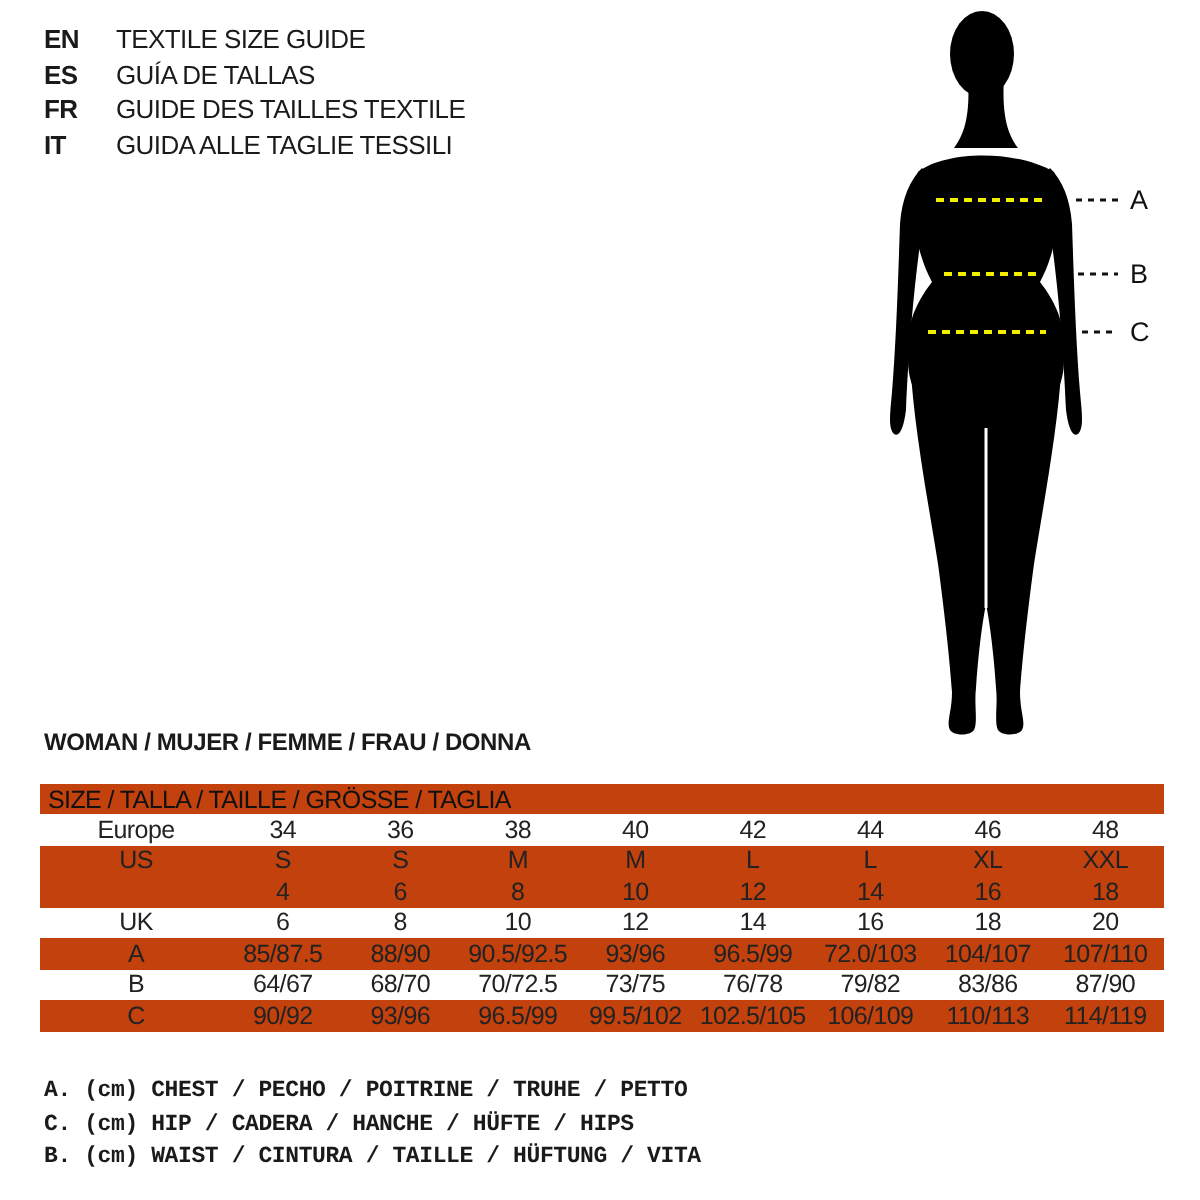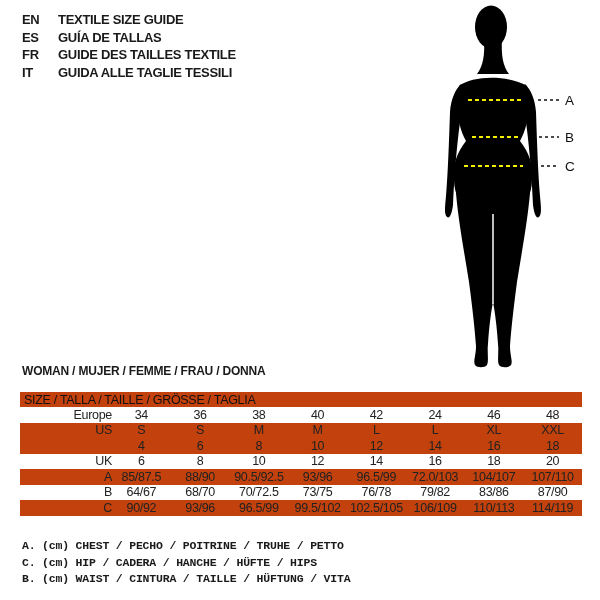--- a/index.html
+++ b/index.html
@@ -6,34 +6,34 @@
   body{
     width:600px;height:600px;background:#ffffff;position:relative;
     font-family:"Liberation Sans", sans-serif;color:#1a1a1a;overflow:hidden;
   }
   .abs{position:absolute;}
 
   
   .langs{left:22px;top:11px;}
   .lang-row{display:flex;height:17.5px;align-items:center;}
   .lang-code{width:36px;font-weight:bold;font-size:13px;letter-spacing:-0.3px;}
-  .lang-label{font-weight:bold;font-size:13px;letter-spacing:-0.3px;white-space:nowrap;}
+  .lang-label{font-weight:normal;font-size:13px;letter-spacing:-0.3px;white-space:nowrap;}
 
   
   .figure-wrap{left:415px;top:0px;width:165px;height:375px;}
 
   
   .section-title{left:22px;top:364px;font-weight:bold;font-size:12px;letter-spacing:-0.2px;}
 
   
   .size-table-wrap{left:20px;top:392px;width:562px;}
   table.size-table{border-collapse:collapse;table-layout:fixed;width:562px;font-size:12.5px;letter-spacing:-0.3px;color:#222;}
   table.size-table col.lab{width:92px;}
   table.size-table td{padding:0;height:15.5px;text-align:center;white-space:nowrap;overflow:hidden;}
-  table.size-table td.lab{text-align:right;padding-left:4px;}
+  table.size-table td.lab{text-align:center;padding-left:4px;}
   table.size-table tr.head td{background:#c2410c;text-align:left;padding-left:4px;height:15px;color:#111;}
   table.size-table tr.shade td{background:#c2410c;}
 
   
   .legend{left:22px;top:539px;}
   .legend-line{font-weight:bold;font-size:11.5px;letter-spacing:-0.2px;height:16.5px;white-space:nowrap;font-family:Liberation Mono, monospace;}
 </style>
 </head>
 <body>
 
@@ -110,21 +110,21 @@
         <td colspan="9">SIZE / TALLA / TAILLE / GRÖSSE / TAGLIA</td>
       </tr>
 
     <tr class="">
           <td class="lab">Europe</td>
           <td>34</td>
           <td>36</td>
           <td>38</td>
           <td>40</td>
           <td>42</td>
-          <td>24</td>
+          <td>44</td>
           <td>46</td>
           <td>48</td>
         </tr>
         <tr class="shade">
           <td class="lab">US</td>
           <td>S</td>
           <td>S</td>
           <td>M</td>
           <td>M</td>
           <td>L</td>

